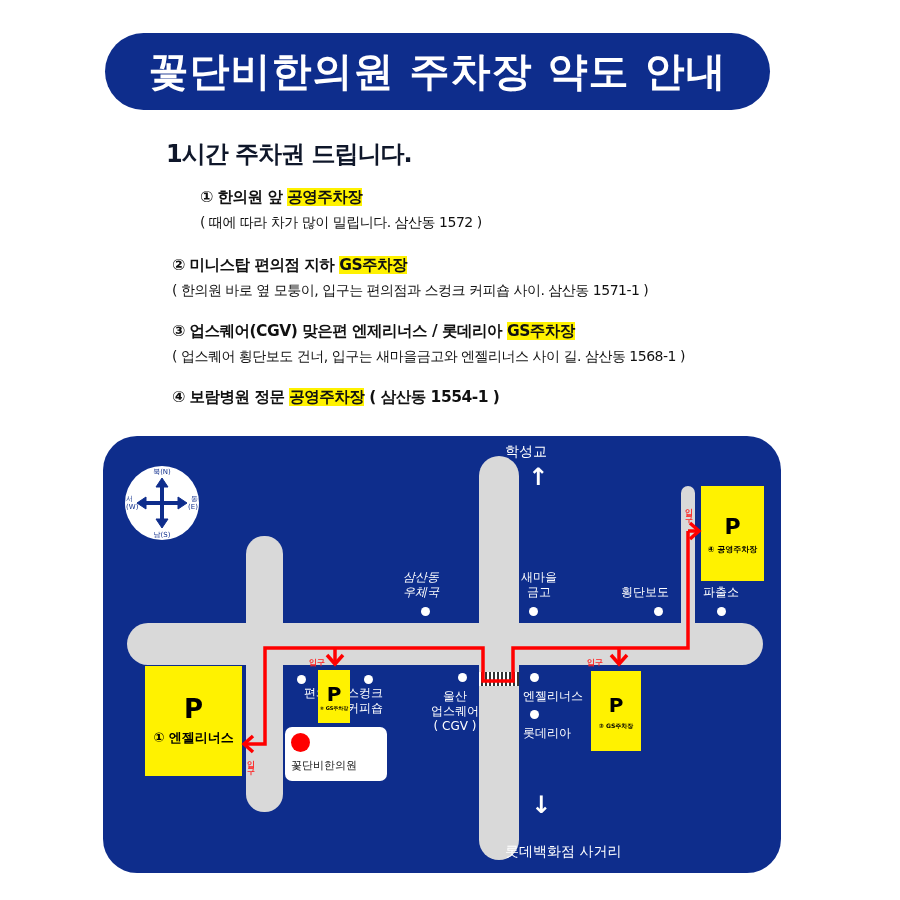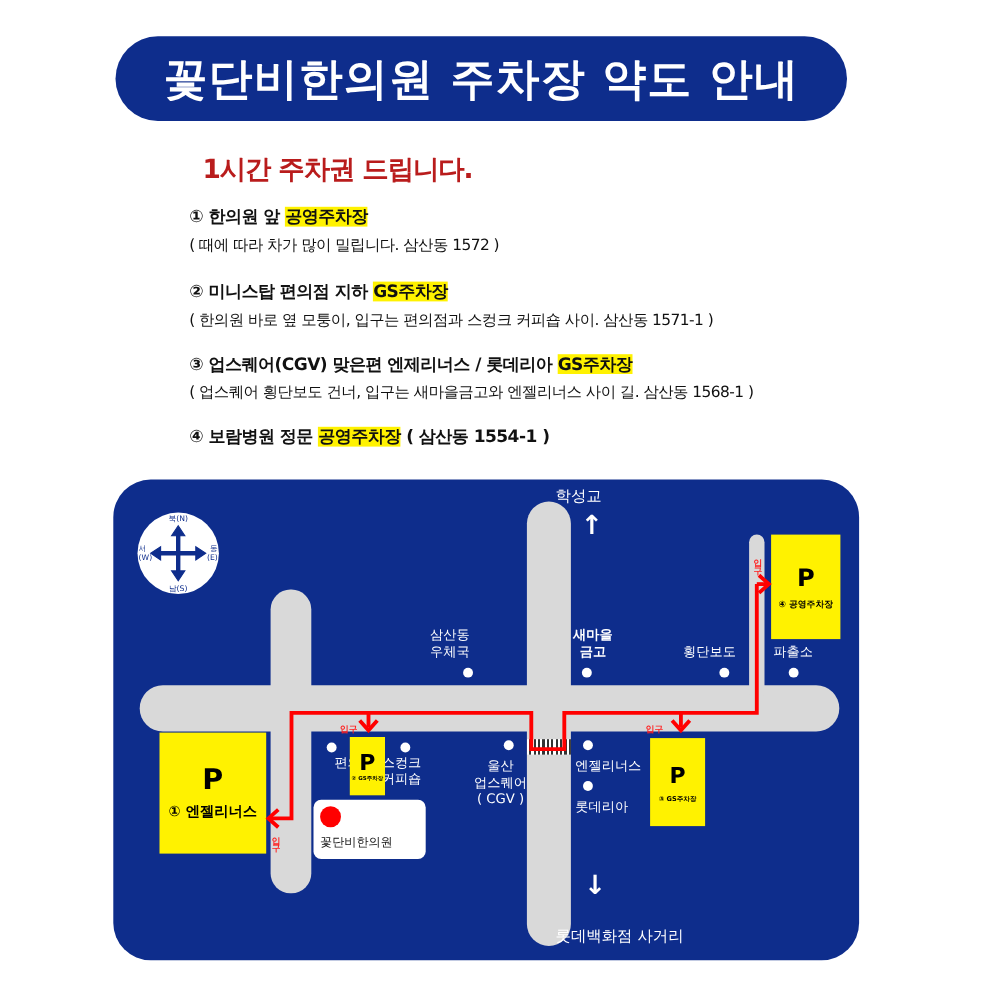--- a/index.html
+++ b/index.html
@@ -1,19 +1,19 @@
 <!DOCTYPE html>
 <html><head>
 <meta charset="utf-8">
 <style>
   html, body { margin:0; padding:0; background:#ffffff; }
   body { width:900px; height:900px; position:relative; overflow:hidden; font-family:"DejaVu Sans", sans-serif; }
   .title-pill { position:absolute; left:105px; top:33px; width:665px; height:77px; background:#0e2d8c; border-radius:40px; display:flex; align-items:center; justify-content:center; }
   .title-pill span { color:#fff; font-size:40px; font-weight:bold; letter-spacing:1px; }
-  .subtitle { position:absolute; left:184px; top:138px; font-size:24px; font-weight:bold; color:#b91c1c; letter-spacing:-1px; }
+  .subtitle { position:absolute; left:166px; top:138px; font-size:24px; font-weight:bold; color:#0f172a; letter-spacing:-1px; }
   .item { position:absolute; left:172px; font-size:15px; color:#111; }
   .item .head { font-weight:bold; font-size:15.5px; letter-spacing:-0.5px; }
   .item .hl { background:#fff200; }
   .item .desc { margin-top:6px; font-size:14px; letter-spacing:-0.5px; }
   .map { position:absolute; left:103px; top:436px; width:678px; height:437px; background:#0e2d8c; border-radius:34px; overflow:hidden; }
   .road { position:absolute; background:#d9d9d9; }
   .lbl { position:absolute; color:#fff; font-size:12px; text-align:center; line-height:15px; white-space:nowrap; }
   .dot { position:absolute; width:9px; height:9px; background:#fff; border-radius:50%; }
   .lot { position:absolute; background:#fff200; display:flex; flex-direction:column; align-items:center; justify-content:center; color:#000; }
   .lot .p { font-size:26px; font-weight:bold; line-height:28px; }
@@ -23,21 +23,21 @@
 </style>
 </head>
 <body>
 
 <div class="title-pill">
   <span>꽃단비한의원 주차장 약도 안내</span>
 </div>
 
 <div class="subtitle">1시간 주차권 드립니다.</div>
 
-<div class="item" style="top:187px;">
+<div class="item" style="top:187px;margin-left:28px;">
   <div class="head"><span>①</span> <span>한의원 앞 </span><span class="hl">공영주차장</span></div>
   <div class="desc">( 때에 따라 차가 많이 밀립니다.  삼산동 1572 )</div>
 </div>
 <div class="item" style="top:255px;">
   <div class="head"><span>②</span> <span>미니스탑 편의점 지하 </span><span class="hl">GS주차장</span></div>
   <div class="desc">( 한의원 바로 옆 모퉁이, 입구는 편의점과 스컹크 커피숍 사이.  삼산동 1571-1 )</div>
 </div>
 <div class="item" style="top:321px;">
   <div class="head"><span>③</span> <span>업스퀘어(CGV) 맞은편 엔제리너스 / 롯데리아 </span><span class="hl">GS주차장</span></div>
   <div class="desc">( 업스퀘어 횡단보도 건너, 입구는 새마을금고와 엔젤리너스 사이 길.  삼산동 1568-1 )</div>
@@ -70,24 +70,24 @@
     <div style="position:absolute; left:0; width:74px; top:64px; text-align:center; font-size:7px; color:#0e2d8c;">남(S)</div>
     <div style="position:absolute; left:1px; top:29px; font-size:7px; color:#0e2d8c; line-height:8px;"><span>서</span><br><span>(W)</span></div>
     <div style="position:absolute; right:1px; top:29px; font-size:7px; color:#0e2d8c; line-height:8px; text-align:right;"><span>동</span><br><span>(E)</span></div>
   </div>
 
   <div class="lbl" style="left:402px; top:8px; font-size:14px;">학성교</div>
   <div class="lbl" style="left:425px; top:34px; font-size:24px; font-weight:bold;">↑</div>
   <div class="lbl" style="left:428px; top:362px; font-size:24px; font-weight:bold;">↓</div>
   <div class="lbl" style="left:402px; top:408px; font-size:14px;">롯데백화점 사거리</div>
 
-  <div class="lbl" style="left:288px; top:134px; white-space:pre;">삼산동
+  <div class="lbl" style="left:300px; top:134px; white-space:pre;font-style:italic;">삼산동
 우체국</div>
   <div class="dot" style="left:318px; top:171px;"></div>
-  <div class="lbl" style="left:418px; top:134px; white-space:pre;font-weight:bold;">새마을
+  <div class="lbl" style="left:418px; top:134px; white-space:pre;">새마을
 금고</div>
   <div class="dot" style="left:426px; top:171px;"></div>
   <div class="lbl" style="left:518px; top:149px;">횡단보도</div>
   <div class="dot" style="left:551px; top:171px;"></div>
   <div class="lbl" style="left:600px; top:149px;">파출소</div>
   <div class="dot" style="left:614px; top:171px;"></div>
 
   <div class="dot" style="left:194px; top:239px;"></div>
   <div class="lbl" style="left:180px; top:250px;padding-left:21px;">편의점</div>
   <div class="dot" style="left:261px; top:239px;"></div>

